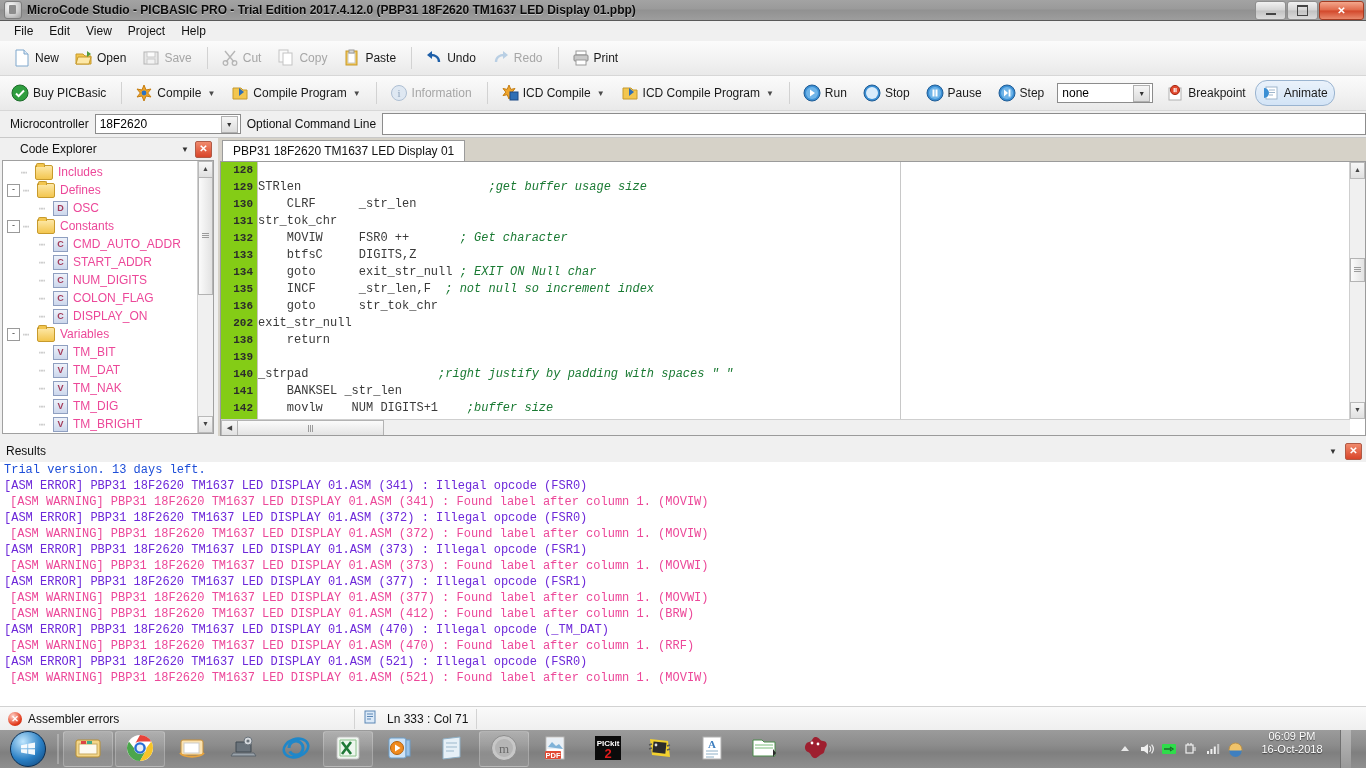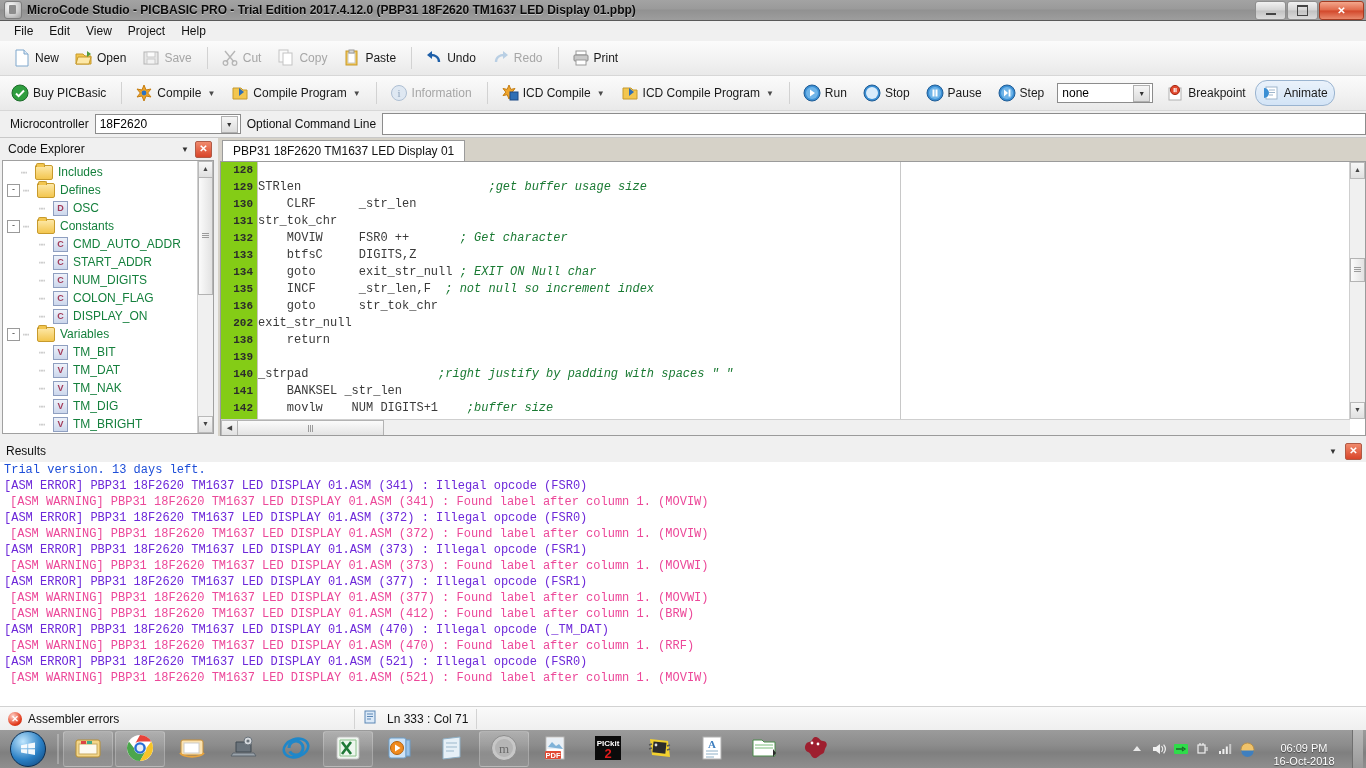--- a/index.html
+++ b/index.html
@@ -97,21 +97,21 @@
   }
   .txtin{height:18px;border:1px solid #8c8c8c;background:#fff;flex:1;margin-right:4px;}
 
   
   .ce{
     position:absolute;left:0;top:138px;width:216px;height:298px;
     background:#f0f0f0;
   }
   .ce-hdr{
     height:22px;display:flex;align-items:center;
-    font-size:12px;color:#111;padding-left:8px;
+    font-size:12px;color:#111;padding-left:20px;
   }
   .ce-hdr .sp{flex:1;}
   .ce-hdr .dd{font-size:8px;color:#333;margin-right:6px;}
   .xbtn{
     width:15px;height:15px;margin-right:4px;border:1px solid #b05a46;border-radius:2px;
     background:linear-gradient(to bottom,#f08a6c,#d9452a);
     color:#fff;font-size:10px;font-weight:bold;line-height:13px;text-align:center;
   }
   .ce-body{
     position:absolute;left:2px;top:22px;width:210px;height:272px;
@@ -130,21 +130,21 @@
   }
   .folder:before{
     content:"";position:absolute;left:0;top:-3px;width:7px;height:3px;
     background:#f3c64f;border:1px solid #c79a2c;border-bottom:none;border-radius:2px 2px 0 0;
   }
   .badge{
     width:13px;height:13px;flex:none;margin-right:5px;
     border:1px solid #8f9fc0;background:linear-gradient(to bottom,#eef2fa,#ccd7ec);
     color:#a23b5a;font-size:9px;font-weight:bold;line-height:12px;text-align:center;
   }
-  .nm{color:#15803d;}
+  .nm{color:#ec4899;}
   .ind1{padding-left:4px;}
   .ind2{padding-left:22px;}
 
   
   .vsb{
     position:absolute;top:0;right:0;width:15px;height:100%;
     background:#f0f0f0;border-left:1px solid #cfcfcf;
   }
   .vsb .ar{
     height:15px;background:linear-gradient(to bottom,#f7f7f7,#e0e0e0);
@@ -249,21 +249,21 @@
     border:1px solid #0a2e53;display:flex;align-items:center;justify-content:center;
   }
   .tbsep{width:2px;height:30px;background:rgba(255,255,255,.25);margin:0 3px;flex:none;}
   .tbitem{
     width:48px;height:34px;margin:0 1px;flex:none;
     display:flex;align-items:center;justify-content:center;
     border:1px solid rgba(255,255,255,.22);border-radius:3px;
     background:linear-gradient(to bottom,rgba(255,255,255,.22),rgba(255,255,255,.05));
   }
   .tbitem.flat{border-color:transparent;background:transparent;}
-  .tray{margin-left:auto;display:flex;align-items:flex-end;height:38px;padding-right:3px;}
+  .tray{margin-left:auto;display:flex;align-items:flex-start;height:38px;padding-right:15px;}
   .tray .ti{width:22px;height:38px;display:flex;align-items:center;justify-content:center;}
   .clock{
     width:92px;text-align:center;color:#fff;font-size:11px;line-height:13px;
     text-shadow:0 1px 1px rgba(0,0,0,.55);
   }
   .showdesk{
     width:10px;height:38px;margin-left:2px;
     background:linear-gradient(to bottom,#b9b9b9,#9a9a9a);
     border-left:1px solid #6f6f6f;
   }

